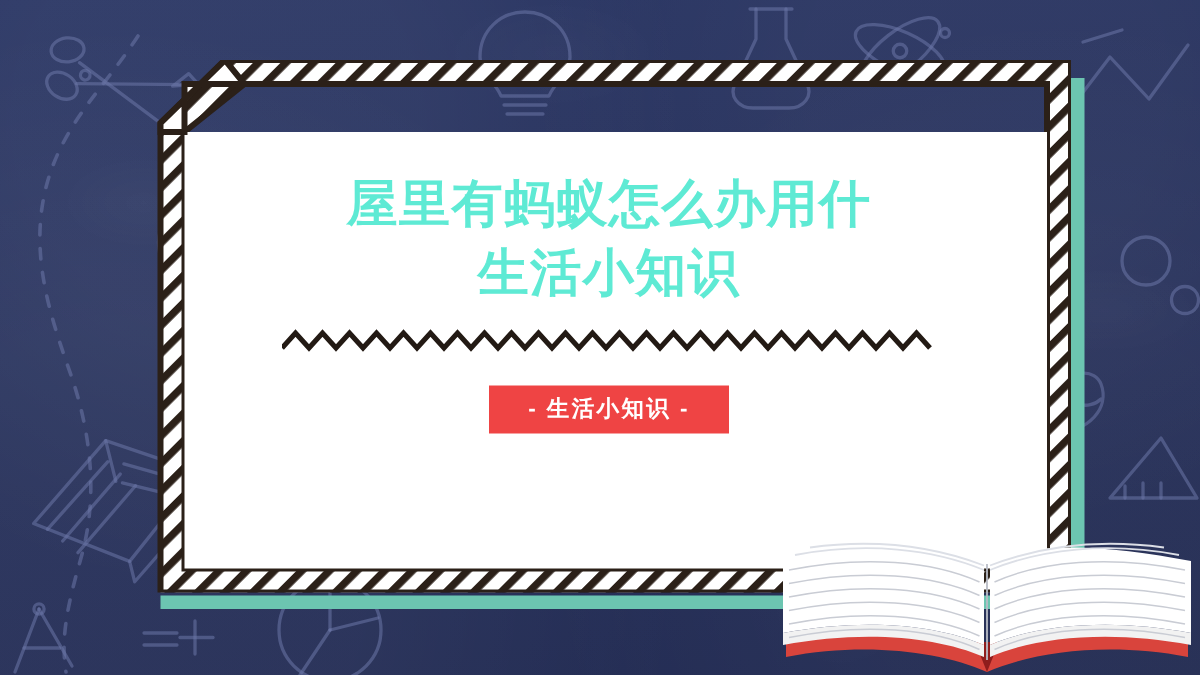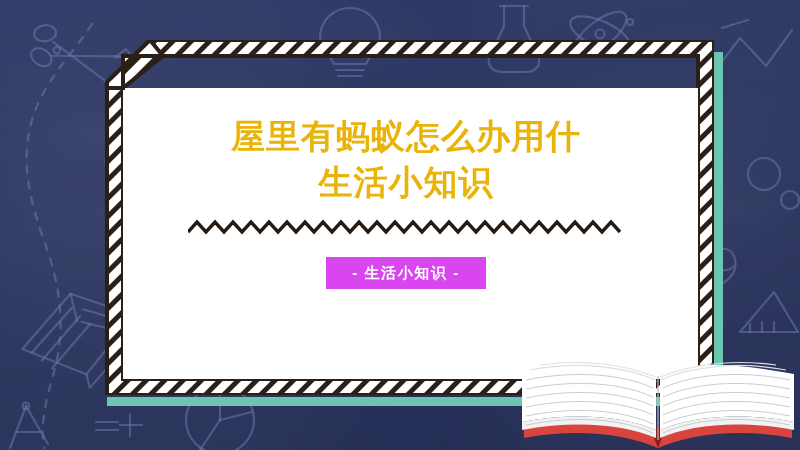--- a/index.html
+++ b/index.html
@@ -67,33 +67,33 @@
     position:absolute;
     left:110px; top:52px;
     width:592px; height:332px;
     display:flex; flex-direction:column;
     align-items:center; justify-content:flex-start;
   }
   .title{
     margin-top:62px;
     width:560px;
     text-align:center;
-    color:#eab308;
+    color:#5eead4;
     font-weight:bold;
     font-size:34px;
     line-height:1.34;
     letter-spacing:1px;
   }
   .zigzag{
     margin-top:14px;
     width:436px; height:16px;
   }
   .badge{
     margin-top:22px;
-    background:#d946ef;
+    background:#ef4444;
     color:#ffffff;
     font-size:15px;
     font-weight:bold;
     letter-spacing:1.6px;
     padding:8px 26px 9px;
     line-height:1;
     white-space:nowrap;
   }
 
   

